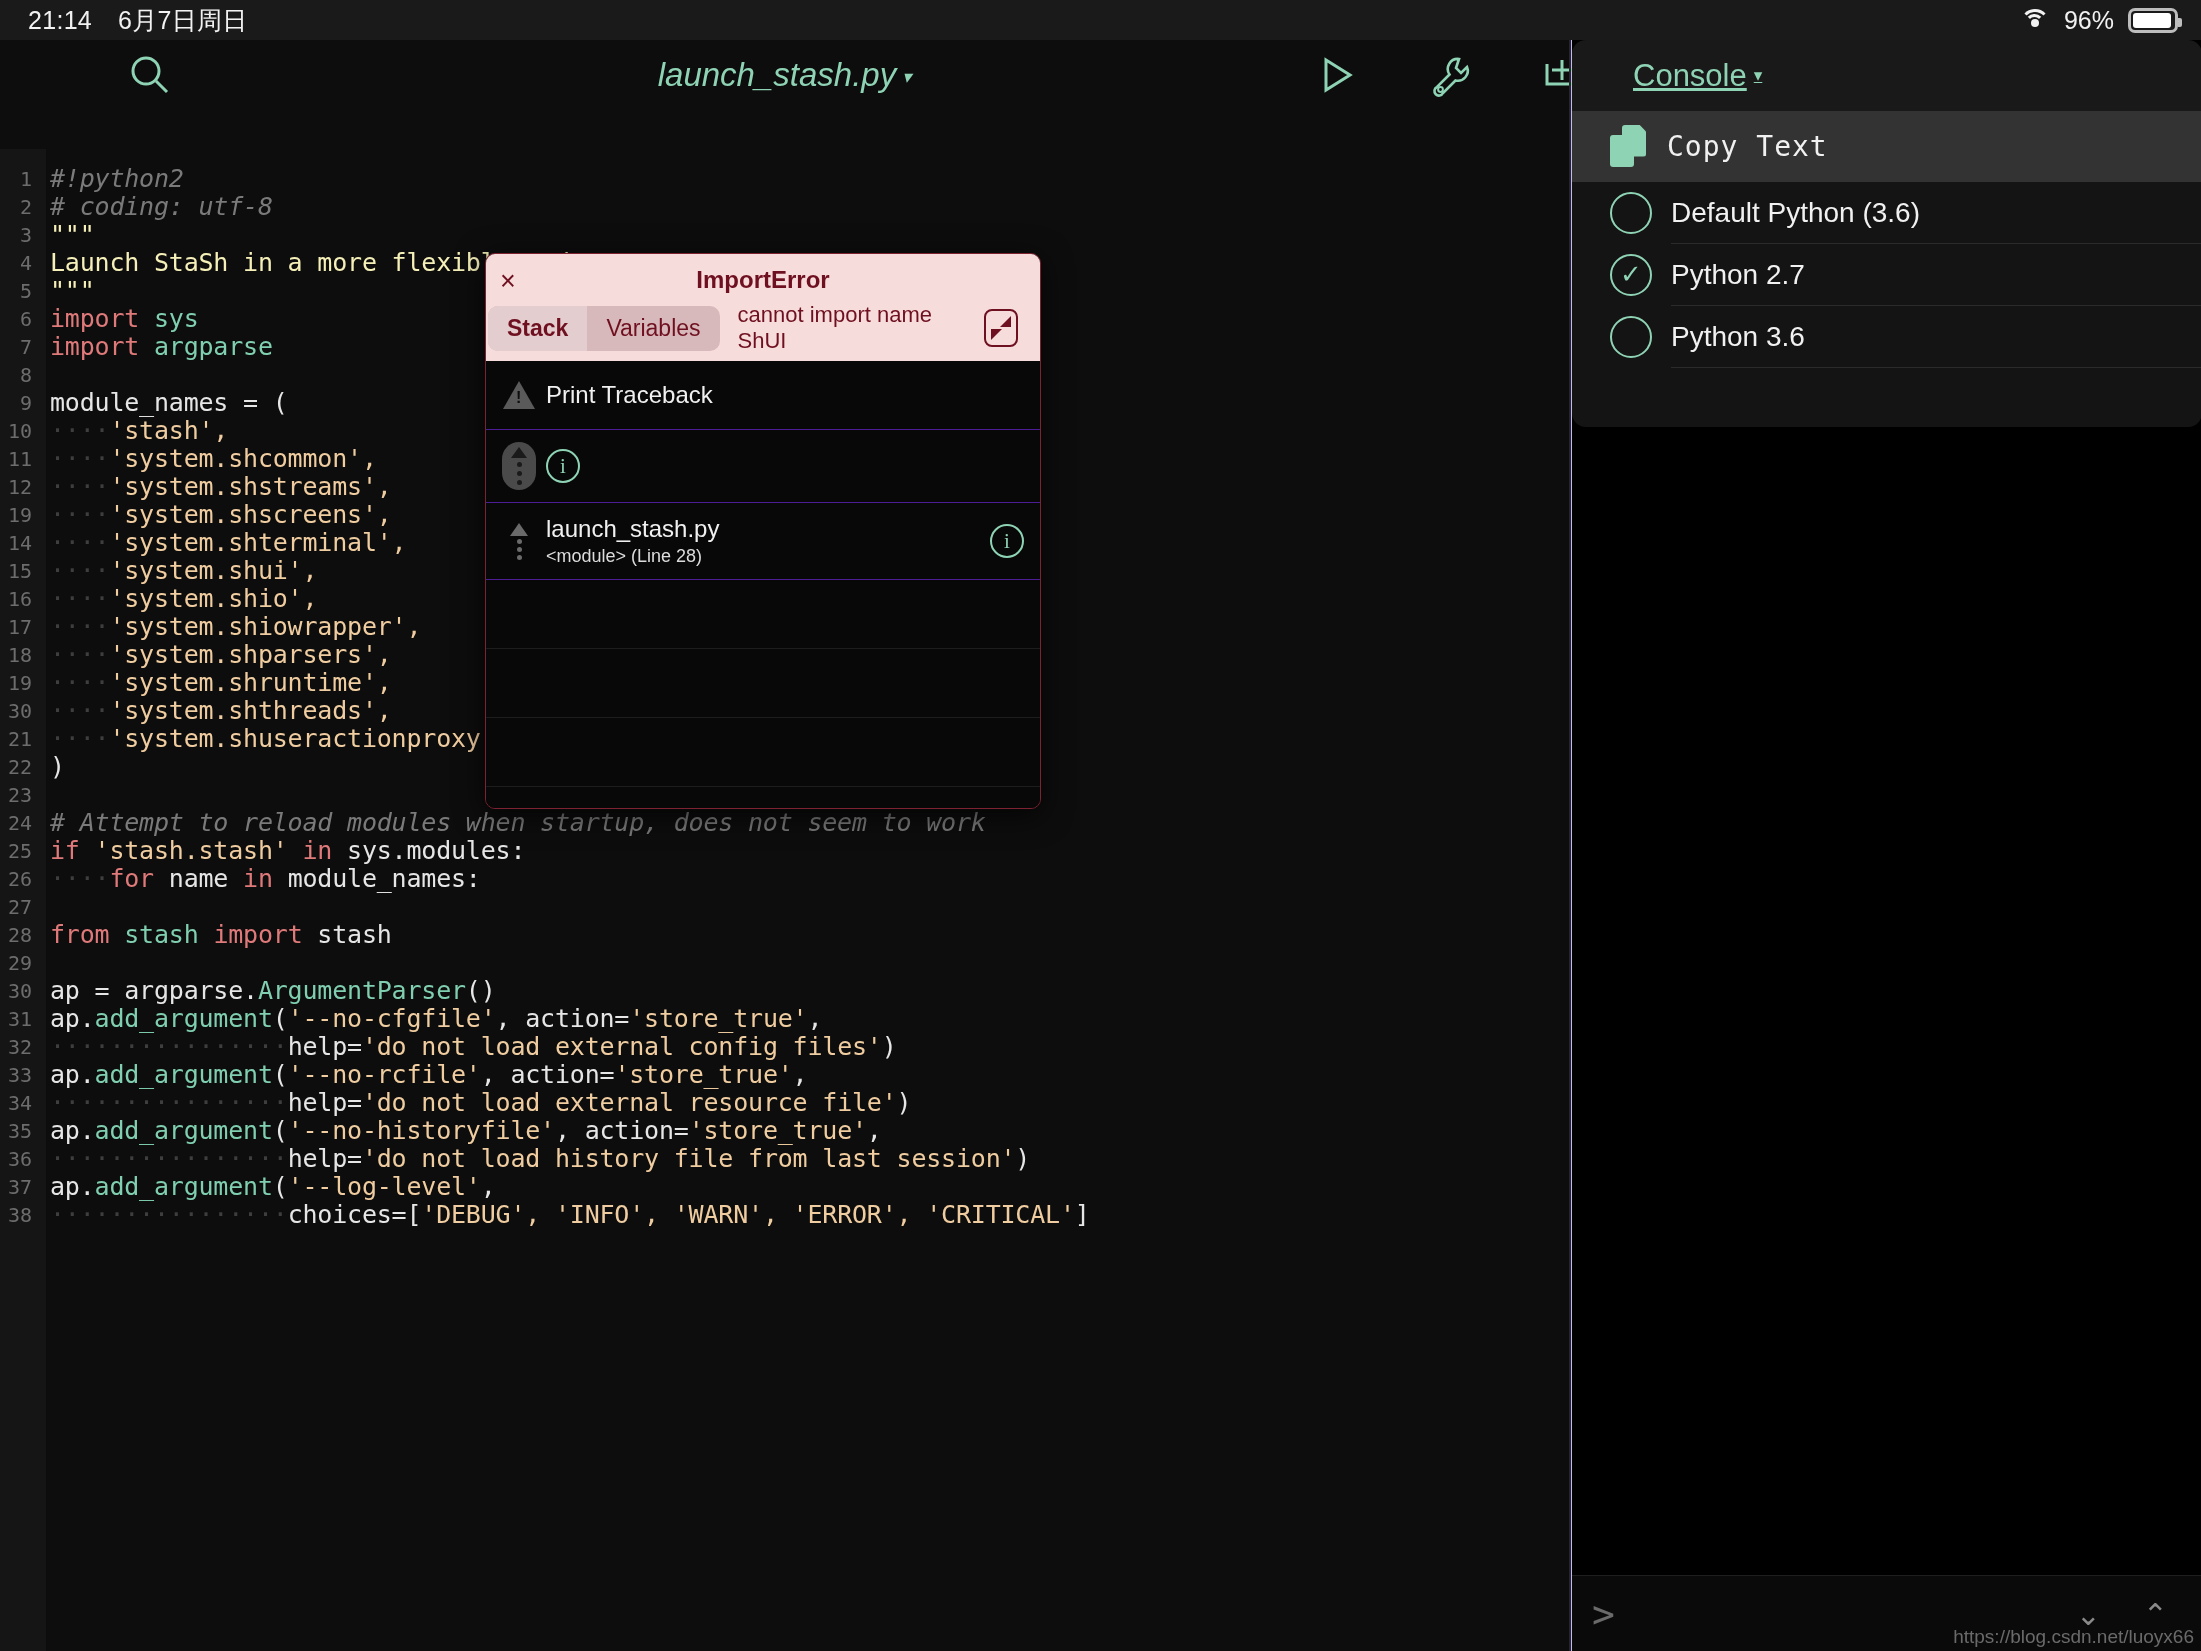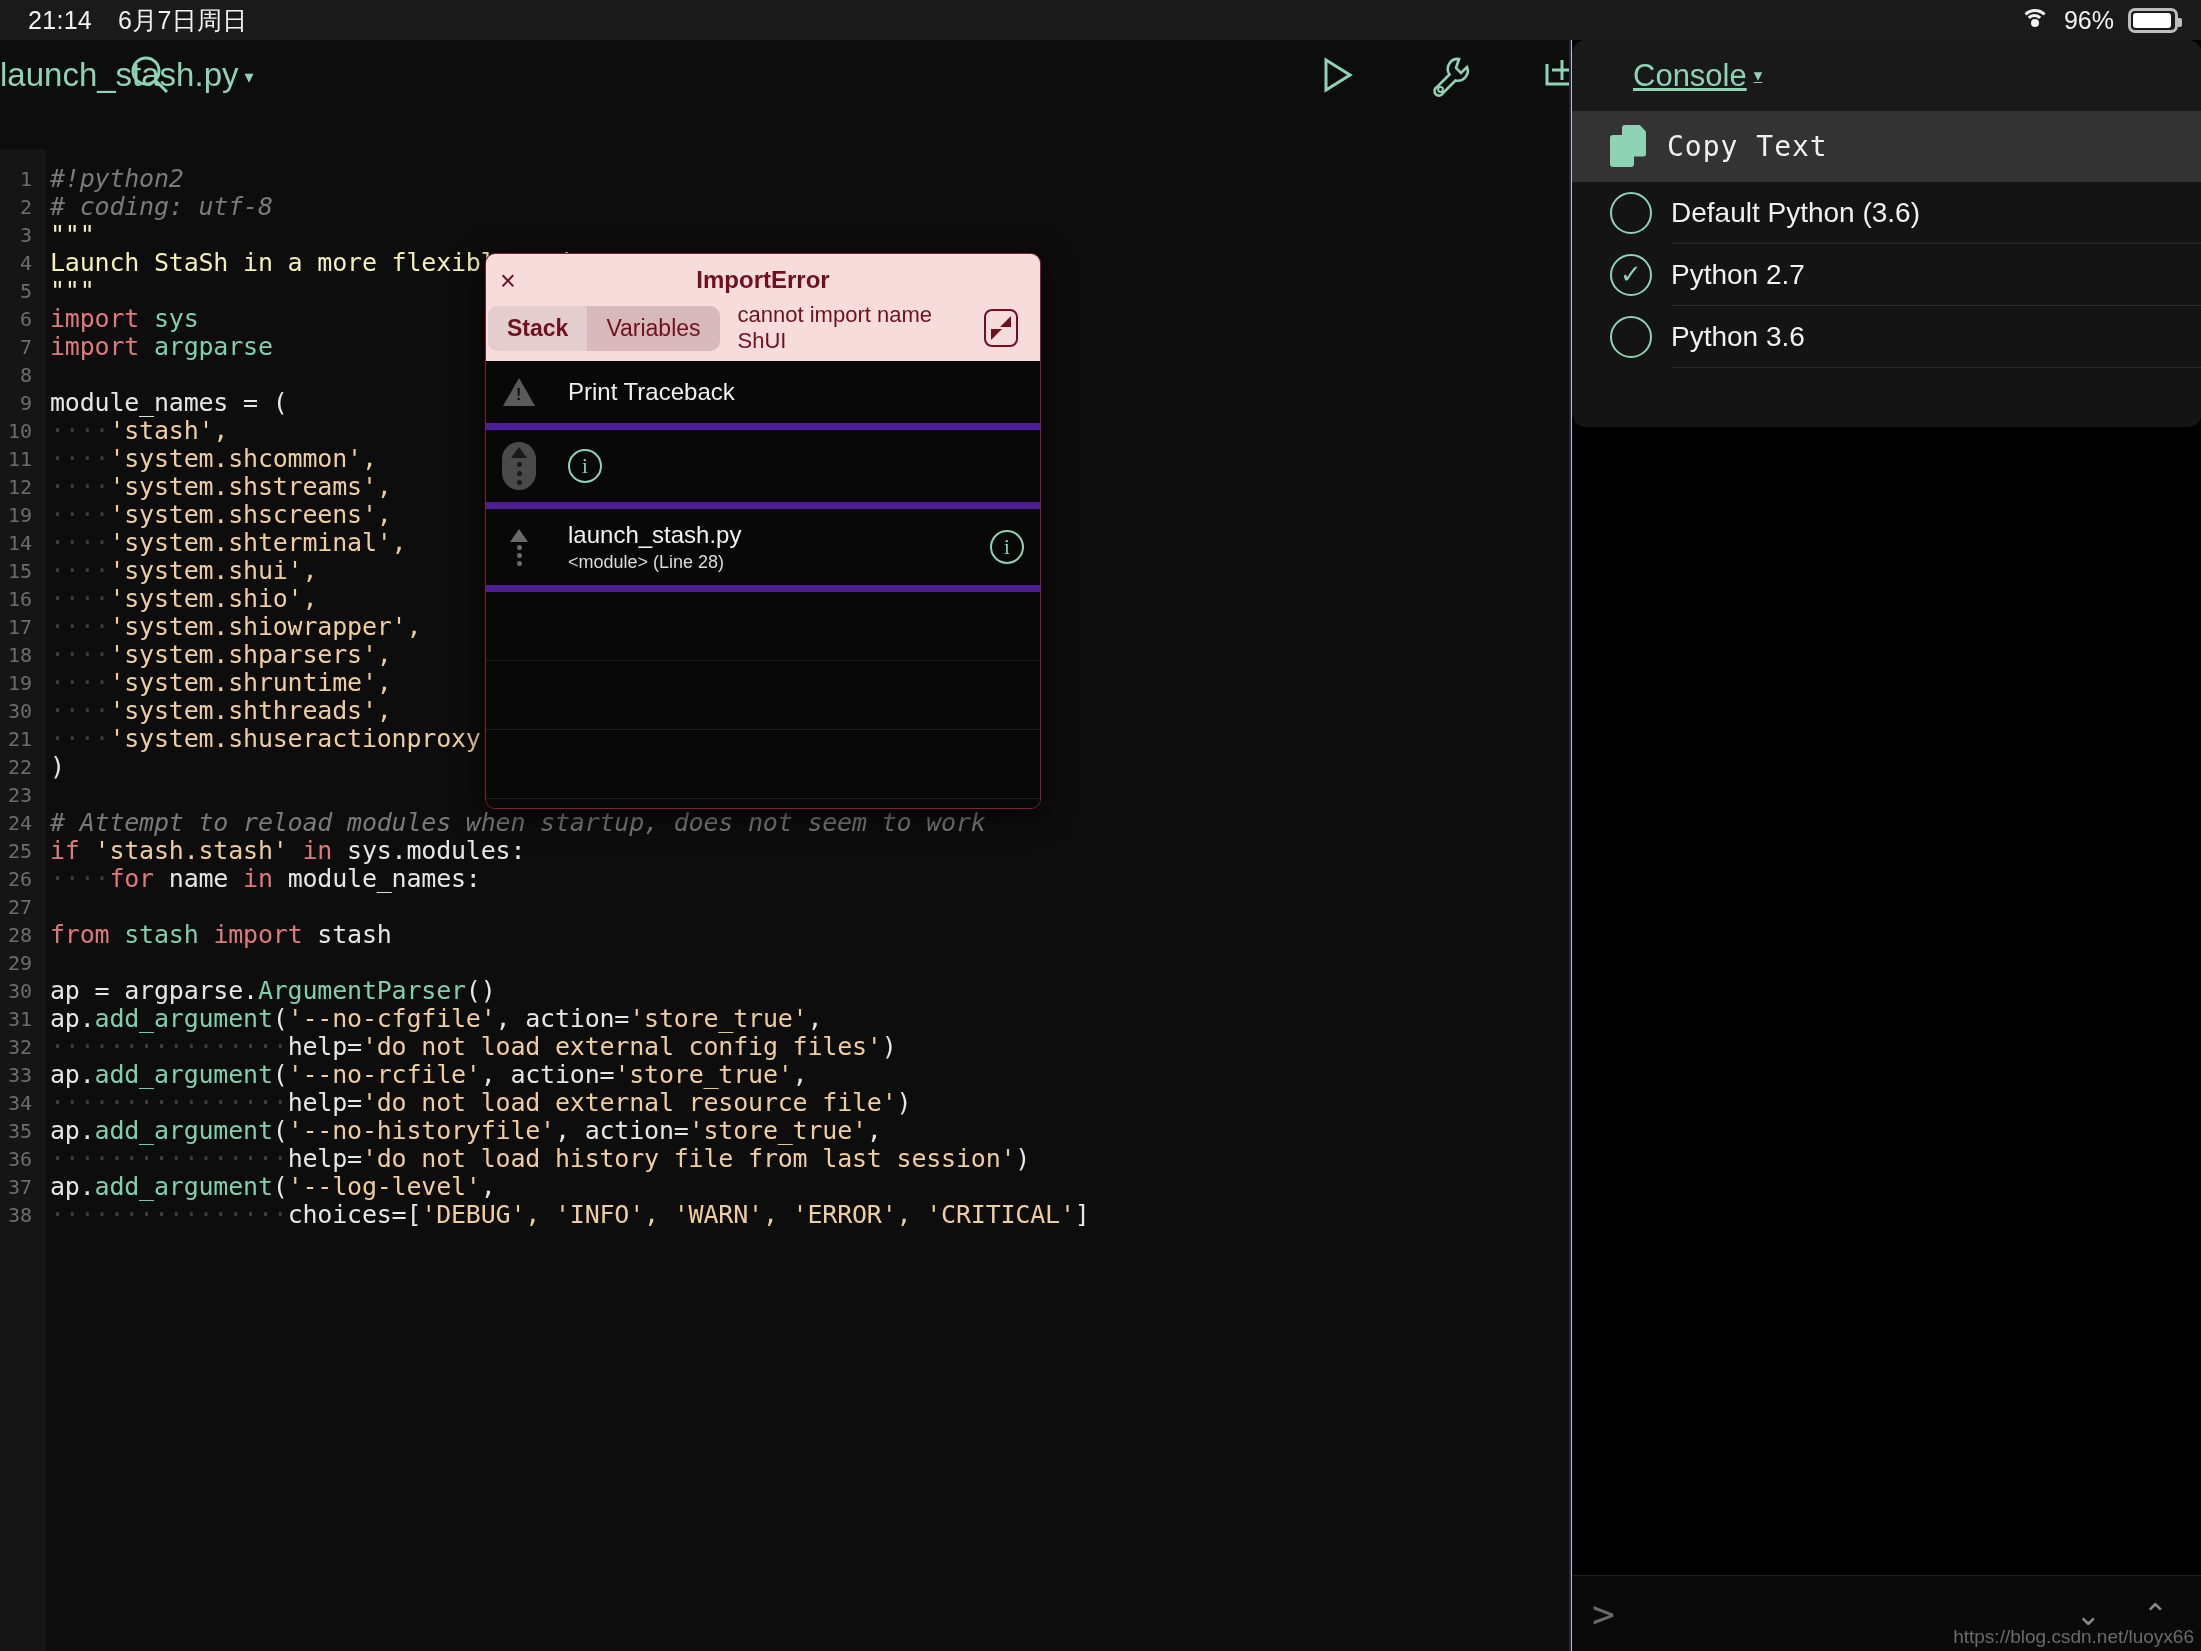--- a/index.html
+++ b/index.html
@@ -37,22 +37,22 @@
   .editor-pane {
     position: absolute; top: 40px; left: 0; width: 1569px; height: 1612px;
     background: #0d0d0d;
   }
   .toolbar { height: 69px; display: flex; align-items: center; position: relative; }
   .tb-icon { color: #8fd3b5; cursor: pointer; display:flex; align-items:center; justify-content:center;}
   .tb-ham { position:absolute; left: 20px; width: 40px; height: 30px; }
   .tb-ham span { display:block; height:3px; background:#8fd3b5; margin-bottom: 8px; border-radius:2px;}
   .tb-ham span:last-child { margin-bottom:0;}
   .tb-search { position:absolute; left: 127px; }
-  .tb-title { position:absolute; left: 0; width: 100%; text-align:left;
-              color:#8fd3b5; font-size: 33px; pointer-events:none;}
+  .tb-title { position:absolute; left: 0; width: 100%; text-align:center;
+              color:#8fd3b5; font-size: 33px; pointer-events:none;font-style:italic;}
   .tb-title .caret { font-size: 18px; margin-left: 6px; vertical-align: middle; }
   .tb-run { position:absolute; left: 1312px; }
   .tb-wrench { position:absolute; left: 1426px; }
   .tb-add { position:absolute; left: 1539px; }
 
   
   .code-area {
     position:absolute; top: 109px; left:0; width: 1569px; height: 1542px;
     background:#0d0d0d; overflow:hidden;
     font-family: "DejaVu Sans Mono", "Liberation Mono", monospace;
@@ -90,22 +90,22 @@
   .seg div:not(.on) { font-weight:normal; }
   .dlg-msg { font-size: 22px; color:#6f1020; flex: 1; }
   .dlg-expand { width: 34px; height: 38px; border:2px solid #6f1020; border-radius: 8px;
                 position: relative; margin-right: 8px; cursor:pointer; }
   .dlg-expand i { position:absolute; width:0;height:0; }
   .dlg-expand i:first-child { border-left:11px solid transparent; border-bottom:11px solid #6f1020;
                               right:5px; top:5px; }
   .dlg-expand i:last-child { border-right:11px solid transparent; border-top:11px solid #6f1020;
                              left:5px; bottom:5px; }
   .dlg-body { background:#080808; height: 449px; }
-  .drow { display:flex; align-items:center; padding: 12px 16px 12px 12px; gap: 28px;
-          border-bottom: 7px solid #4c1d95; min-height: 69px; cursor:pointer;}
+  .drow { display:flex; align-items:center; padding: 12px 16px 12px 12px; gap: 6px;
+          border-bottom: 1px solid #4c1d95; min-height: 69px; cursor:pointer;}
   .drow .dicon { width: 42px; display:flex; justify-content:center; align-items:center; }
   .drow .dtxt { flex:1; }
   .drow .dtitle { color:#f0f0f0; font-size: 24px; }
   .drow .dsubt { color:#dcdcdc; font-size: 18px; margin-top: 3px; }
   .info-btn { width: 34px; height: 34px; border:2px solid #8fd3b5; border-radius:50%;
               color:#8fd3b5; font-size: 21px; display:flex; align-items:center;
               justify-content:center; font-family:"Liberation Serif", serif; cursor:pointer;}
   .warn-tri { width: 0; height:0; border-left: 16px solid transparent;
               border-right: 16px solid transparent; border-bottom: 28px solid #5a5a5a;
               position: relative; }

